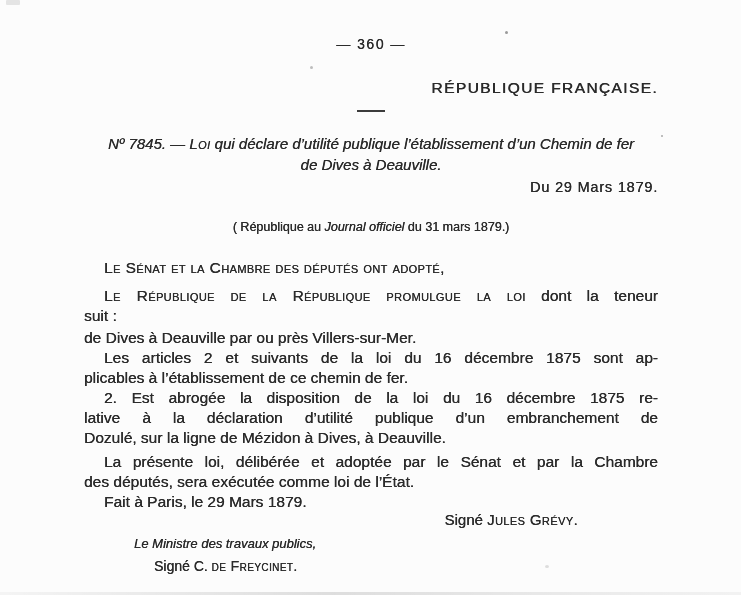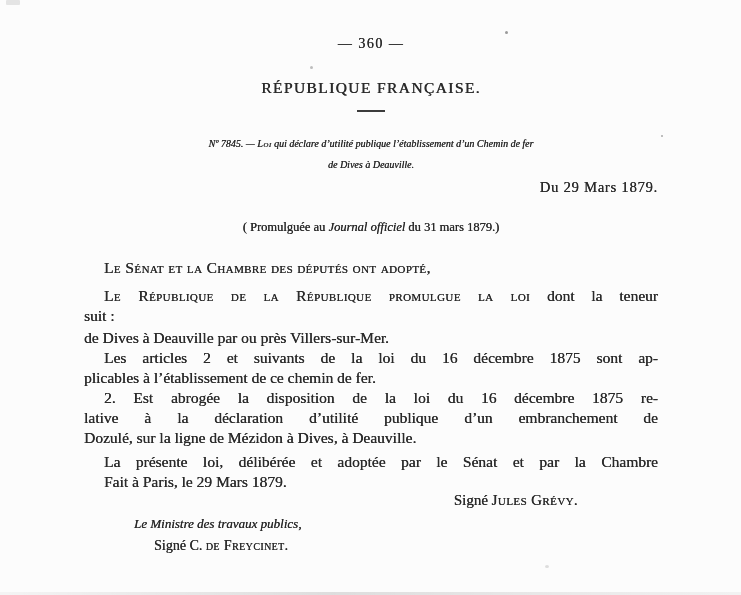--- a/index.html
+++ b/index.html
@@ -1,26 +1,26 @@
 <!DOCTYPE html>
 <html><head>
 <meta charset="utf-8">
 <style>
   html,body{margin:0;padding:0;background:#ffffff;}
   .page{
     position:relative;width:741px;height:595px;overflow:hidden;
     background:#fcfcfc;color:#2b2b2b;
-    font-family:Liberation Serif, serif;
+    font-family:Liberation Sans, sans-serif;
     text-shadow:0.25px 0 0 currentColor; 
   }
   .col{position:absolute;left:84px;width:574px;}
   .page-number{top:36px;text-align:center;font-size:14px;letter-spacing:1.5px;}
-  .masthead{top:79px;text-align:center;font-size:15.5px;letter-spacing:1.4px;text-shadow:0.45px 0 0 currentColor;}
+  .masthead{top:79px;text-align:right;font-size:15.5px;letter-spacing:1.4px;text-shadow:0.45px 0 0 currentColor;}
   .divider{position:absolute;top:110px;left:357px;width:28px;height:2px;background:#3c3c3c;}
-  .law-title{top:133px;text-align:center;font-size:10px;line-height:21px;}
+  .law-title{top:133px;text-align:center;font-size:15px;line-height:21px;}
   .date-line{top:179px;text-align:right;font-size:14.5px;letter-spacing:0.8px;}
   .promulgation{top:220px;text-align:center;font-size:12.5px;}
   .law-body{top:258px;font-size:15.5px;line-height:20px;}
   .line{min-height:20px;}
   .line.just{text-align:justify;text-align-last:justify;}
   .line.indent{padding-left:20px;}
   [data-pname="promulgation-formula"]{margin-top:8px;}
   [data-pname="article-1"]{margin-top:2px;}
   [data-pname="execution-clause"]{margin-top:4px;}
   .sig-president{text-align:right;padding-right:80px;margin-top:-2px;font-size:15px;}
@@ -54,21 +54,21 @@
 
   <div class="divider"></div>
 
   <div class="col law-title">
     <div class="title-line"><span class="i">Nº 7845. — </span><span class="sc i">Loi</span><span class="i"> qui déclare d’utilité publique l’établissement d’un Chemin de fer</span></div>
     <div class="title-line"><span class="i">de Dives à Deauville.</span></div>
   </div>
 
   <div class="col date-line">Du 29 Mars 1879.</div>
 
-  <div class="col promulgation"><span>( Promulguée au </span><span class="i">Journal officiel</span><span> du 31 mars 1879.)</span></div>
+  <div class="col promulgation"><span>( République au </span><span class="i">Journal officiel</span><span> du 31 mars 1879.)</span></div>
 
   <div class="col law-body">
 
     <div class="para" data-pname="adoption-clause">
         <div class="line indent"><span class="sc">Le Sénat et la Chambre des députés ont adopté,</span></div>
       </div>
       <div class="para" data-pname="promulgation-formula">
         <div class="line indent just"><span class="sc">Le République de la République promulgue la loi</span><span> dont la teneur</span></div>
         <div class="line"><span>suit :</span></div>
       </div>
@@ -79,20 +79,21 @@
         <div class="line indent just"><span>Les articles 2 et suivants de la loi du 16 décembre 1875 sont ap-</span></div>
         <div class="line"><span>plicables à l’établissement de ce chemin de fer.</span></div>
       </div>
       <div class="para" data-pname="article-2">
         <div class="line indent just"><span>2. Est abrogée la disposition de la loi du 16 décembre 1875 re-</span></div>
         <div class="line just"><span>lative à la déclaration d’utilité publique d’un embranchement de</span></div>
         <div class="line"><span>Dozulé, sur la ligne de Mézidon à Dives, à Deauville.</span></div>
       </div>
       <div class="para" data-pname="execution-clause">
         <div class="line indent just"><span>La présente loi, délibérée et adoptée par le Sénat et par la Chambre</span></div>
+        <div class="line"><span>des députés, sera exécutée comme loi de l’État.</span></div>
       </div>
       <div class="para" data-pname="place-date">
         <div class="line indent"><span>Fait à Paris, le 29 Mars 1879.</span></div>
       </div>
       <div class="line sig-president" id="sig-president"><span>Signé </span><span class="sc">Jules Grévy.</span></div>
     <div class="line sig-minister-title"><span class="i">Le Ministre des travaux publics,</span></div>
     <div class="line sig-minister"><span>Signé C. </span><span class="sc">de Freycinet.</span></div>
   </div>
 
   <div class="bottom-shadow"></div>

